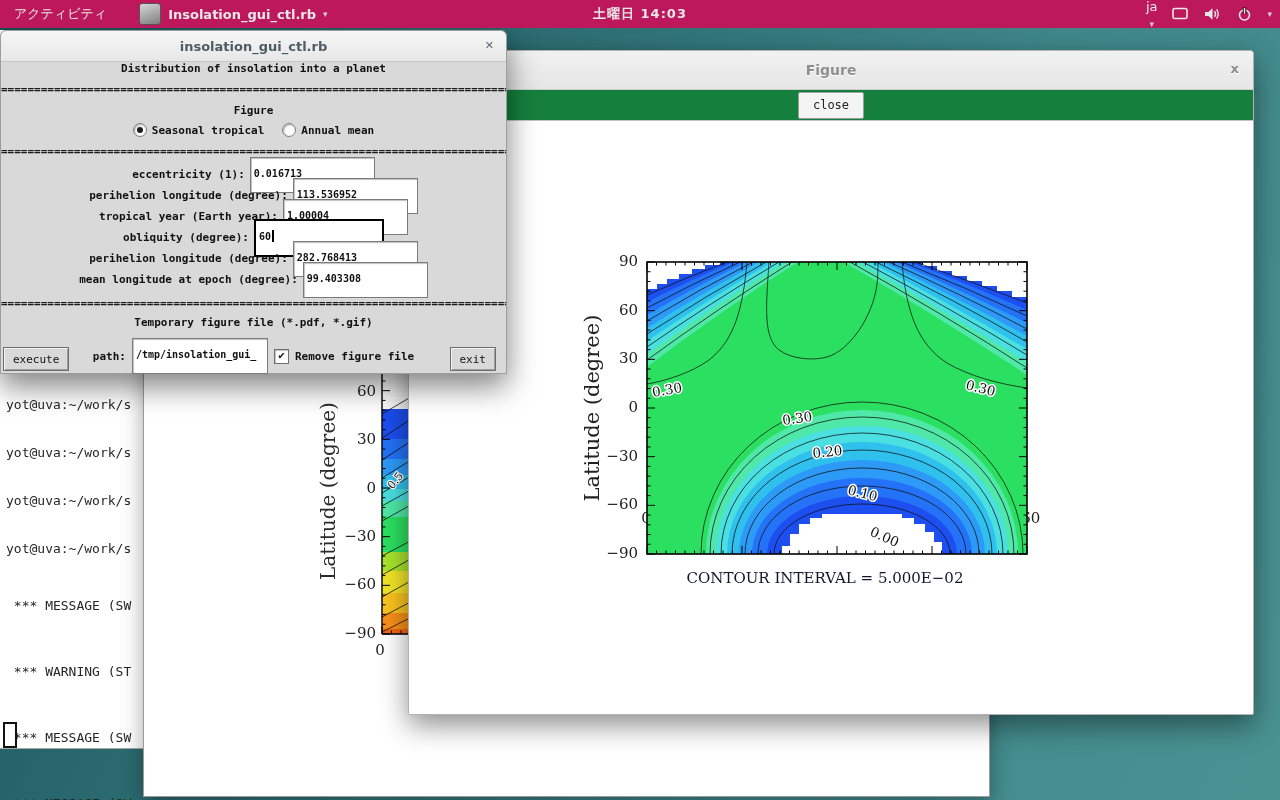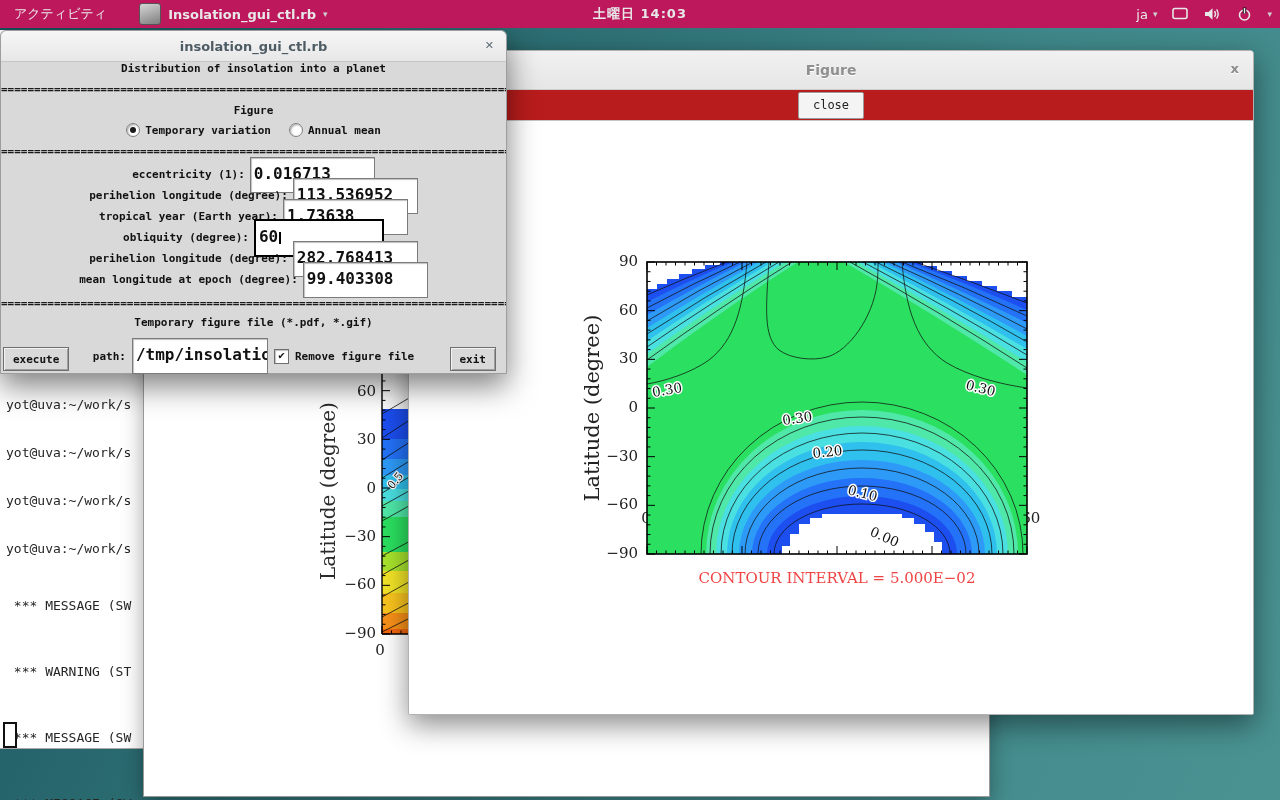--- a/index.html
+++ b/index.html
@@ -41,38 +41,38 @@
   .bg-plotsvg{position:absolute;left:230px;top:281px;}
   
   .frontfig{left:408px;top:50px;width:844px;height:663px;z-index:3;border:1px solid #b2b2b2;
     border-radius:4px 4px 2px 2px;overflow:hidden;}
   .ffig-title{height:38px;background:linear-gradient(#f1f1f1,#e6e6e6);border-bottom:1px solid #cdcdcd;
     position:relative;display:flex;align-items:center;justify-content:center;
     font-family:"DejaVu Sans",sans-serif;font-weight:bold;font-size:14px;color:#8f8f8f;
     text-shadow:0 1px 0 #fff;}
   .ffig-close{position:absolute;right:14px;top:10px;color:#8a8a8a;font-size:13px;font-weight:bold;
     cursor:default;}
-  .ffig-toolbar{height:30px;background:#b91c1c;border-bottom:1px solid #c4c4c4;
+  .ffig-toolbar{height:30px;background:#15803d;border-bottom:1px solid #c4c4c4;
     display:flex;align-items:center;justify-content:center;}
   .ffig-closebtn{width:64px;height:25px;background:#f4f4f4;border:1px solid #9b9b9b;border-radius:2px;
     font-family:"DejaVu Sans Mono",monospace;font-size:12px;color:#222;
     display:flex;align-items:center;justify-content:center;box-shadow:inset 0 1px 0 #fff;}
   .ffig-content{position:relative;width:100%;height:594px;background:#fff;}
   .plot-svg{position:absolute;left:237px;top:140px;}
   .ylabel{position:absolute;left:34px;top:274px;width:300px;height:26px;
     transform:rotate(-90deg);transform-origin:center;text-align:center;
     font-family:"DejaVu Serif",serif;font-size:21px;color:#222;}
   .ytick{position:absolute;width:44px;text-align:right;font-family:"DejaVu Serif",serif;
     font-size:15px;color:#222;line-height:16px;}
   .xtick{position:absolute;top:388px;width:44px;text-align:center;
     font-family:"DejaVu Serif",serif;font-size:15px;color:#222;}
   .xlabel{position:absolute;left:277px;top:408px;width:300px;text-align:center;
     font-family:"DejaVu Serif",serif;font-size:21px;color:#222;}
-  .caption{position:absolute;left:228px;top:448px;width:400px;text-align:center;
-    font-family:"DejaVu Serif",serif;font-size:15px;color:#ef4444;}
+  .caption{position:absolute;left:216px;top:448px;width:400px;text-align:center;
+    font-family:"DejaVu Serif",serif;font-size:15px;color:#0f172a;}
   
   .dialog{left:0;top:30px;width:505px;height:342px;z-index:10;background:#d9d9d9;
     border:1px solid #9d9d9d;border-radius:6px 6px 0 0;box-shadow:0 12px 30px rgba(0,0,0,.5);
     font-size:11px;font-weight:bold;color:#111;}
   .dlg-title{height:30px;background:linear-gradient(#f6f6f6,#e7e7e7);border-bottom:1px solid #c6c6c6;
     border-radius:6px 6px 0 0;position:relative;display:flex;align-items:center;justify-content:center;
     font-family:"DejaVu Sans",sans-serif;font-size:13px;font-weight:bold;color:#4d5c64;}
   .dlg-close{position:absolute;right:12px;top:8px;color:#5b6b72;font-size:11px;}
   .dlg-sub{text-align:center;line-height:14px;}
   .sep{margin-top:8px;height:12px;line-height:11px;white-space:nowrap;overflow:hidden;
@@ -82,33 +82,33 @@
   .radio-item{display:flex;align-items:center;gap:5px;}
   .radio{width:12px;height:12px;border-radius:50%;background:#fff;border:1px solid #808080;
     box-shadow:inset 1px 1px 2px rgba(0,0,0,.35);position:relative;}
   .radio.sel::after{content:"";position:absolute;left:3px;top:3px;width:6px;height:6px;
     border-radius:50%;background:#1a1a1a;}
   .rows{margin-top:6px;}
   .frow{height:21px;display:flex;align-items:center;justify-content:center;}
   .frow label{margin-right:5px;}
   .entry{height:16px;background:#fff;border:1px solid #7b7b7b;
     box-shadow:inset 1px 1px 1px rgba(0,0,0,.25);padding:9px 3px;line-height:14px;
-    font-size:16px;font-weight:bold;white-space:nowrap;overflow:hidden;}
+    font-size:10px;font-weight:bold;white-space:nowrap;overflow:hidden;}
   .e-ecc{width:117px}.e-per{width:117px}.e-trop{width:117px}.e-per2{width:117px}.e-mean{width:117px}
   .e-obl{width:120px;border:2px solid #000;box-shadow:none;}
   .cursorbar{display:inline-block;width:2px;height:12px;background:#000;vertical-align:-2px;margin-left:1px;}
   .dlg-temp{margin-top:6px;text-align:center;line-height:14px;}
   .pathrow{margin-top:16px;display:flex;align-items:center;justify-content:center;gap:6px;height:20px;}
   .e-path{width:128px;}
   .checkbox{width:13px;height:13px;background:#fff;border:1px solid #6f6f6f;
     box-shadow:inset 1px 1px 1px rgba(0,0,0,.25);position:relative;font-size:11px;line-height:12px;
     text-align:center;color:#111;}
   .btn{position:absolute;bottom:2px;height:22px;background:#d9d9d9;border:1px solid #6f6f6f;
     box-shadow:inset 1px 1px 0 #f3f3f3, inset -1px -1px 0 #9e9e9e;
-    font-size:11px;font-weight:bold;color:#111;display:flex;align-items:center;padding:0 9px;}
+    font-size:11px;font-weight:normal;color:#111;display:flex;align-items:center;padding:0 9px;}
   .btn-exec{left:2px;}
   .btn-exit{right:10px;}
 </style>
 </head>
 <body>
 
 <div class="desktop"></div>
 
 <div class="win terminal">
   <div class="term-lines">
@@ -279,40 +279,40 @@
   <div class="dlg-title">
     <span>insolation_gui_ctl.rb</span>
     <span class="dlg-close">✕</span>
   </div>
   <div class="dlg-sub">Distribution of insolation into a planet</div>
   <div class="sep">============================================================================================</div>
   <div class="dlg-figure">Figure</div>
   <div class="radios">
     <div class="radio-item">
       <span class="radio sel"></span>
-      <span>Temporary variation</span>
+      <span>Seasonal tropical</span>
     </div>
     <div class="radio-item">
       <span class="radio"></span>
       <span>Annual mean</span>
     </div>
   </div>
   <div class="sep">============================================================================================</div>
   <div class="rows">
     <div class="frow">
       <label>eccentricity (1):</label>
       <div class="entry e-ecc">0.016713</div>
     </div>
     <div class="frow">
       <label>perihelion longitude (degree):</label>
       <div class="entry e-per">113.536952</div>
     </div>
     <div class="frow">
       <label>tropical year (Earth year):</label>
-      <div class="entry e-trop">1.73638</div>
+      <div class="entry e-trop">1.00004</div>
     </div>
     <div class="frow">
       <label>obliquity (degree):</label>
       <div class="entry e-obl"><span>60</span><span class="cursorbar"></span></div>
     </div>
     <div class="frow">
       <label>perihelion longitude (degree):</label>
       <div class="entry e-per2">282.768413</div>
     </div>
     <div class="frow">
@@ -334,21 +334,21 @@
 
 <div class="topbar">
   <div class="tb-activities">アクティビティ</div>
   <div class="tb-app">
     <span class="tb-appicon"></span>
     <span>Insolation_gui_ctl.rb</span>
     <span class="tb-chev">▾</span>
   </div>
   <div class="tb-clock">土曜日 14:03</div>
   <div class="tb-right">
-    <span style="display:flex;align-items:center;gap:5px;">
+    <span style="display:flex;align-items:center;gap:5px;flex-direction:column;">
       <span>ja</span>
       <span class="tb-chev">▾</span>
     </span>
     <svg width="18" height="16">
       <rect x="2" y="2.5" width="14" height="10" rx="2" fill="none" stroke="#e8e8e8" stroke-width="1.6"></rect>
     </svg>
     <svg width="19" height="16">
       <path d="M2 6 H5.5 L9.5 2.2 V13.8 L5.5 10 H2 Z" fill="#e8e8e8"></path>
       <path d="M11.5 5.2 Q13.6 8 11.5 10.8" fill="none" stroke="#e8e8e8" stroke-width="1.4"></path>
       <path d="M13.6 3.4 Q16.8 8 13.6 12.6" fill="none" stroke="#e8e8e8" stroke-width="1.4"></path>

